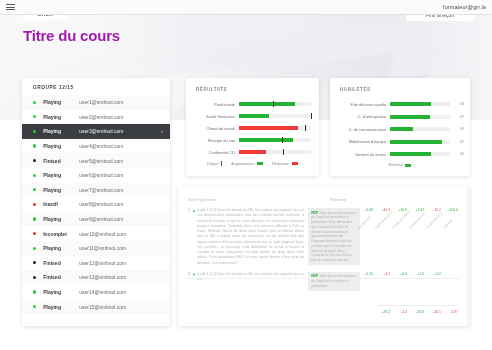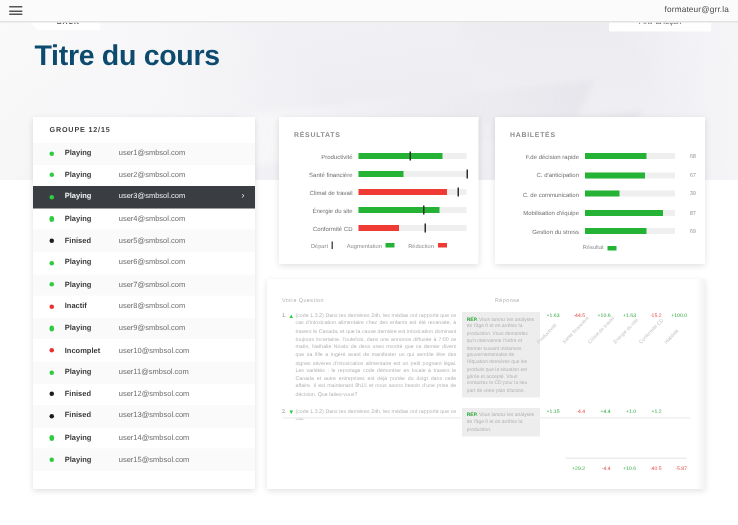--- a/index.html
+++ b/index.html
@@ -53,21 +53,21 @@
   }
   .finish-btn {
     position: absolute; top: 8px; right: 18px;
     width: 68px; height: 13px;
     background: rgba(255,255,255,.92);
     display: flex; align-items: center; justify-content: center;
     font-size: 5px; color: #555; cursor: pointer; z-index: 5;
   }
   .course-title {
     position: absolute; top: 27px; left: 23px;
-    font-size: 19px; font-weight: 700; color: #0c4a6e; letter-spacing: -.2px; z-index: 5;
+    font-size: 15px; font-weight: 700; color: #a21caf; letter-spacing: -.2px; z-index: 5;
   }
 
   
   .body-wrap { position: absolute; top: 70px; left: 0; right: 0; bottom: 0; z-index: 10; }
 
   
   .people-card {
     position: absolute; left: 22px; top: 8px; width: 148px; height: 248px;
     background: #fff; box-shadow: 0 1px 4px rgba(0,0,0,.13);
   }

